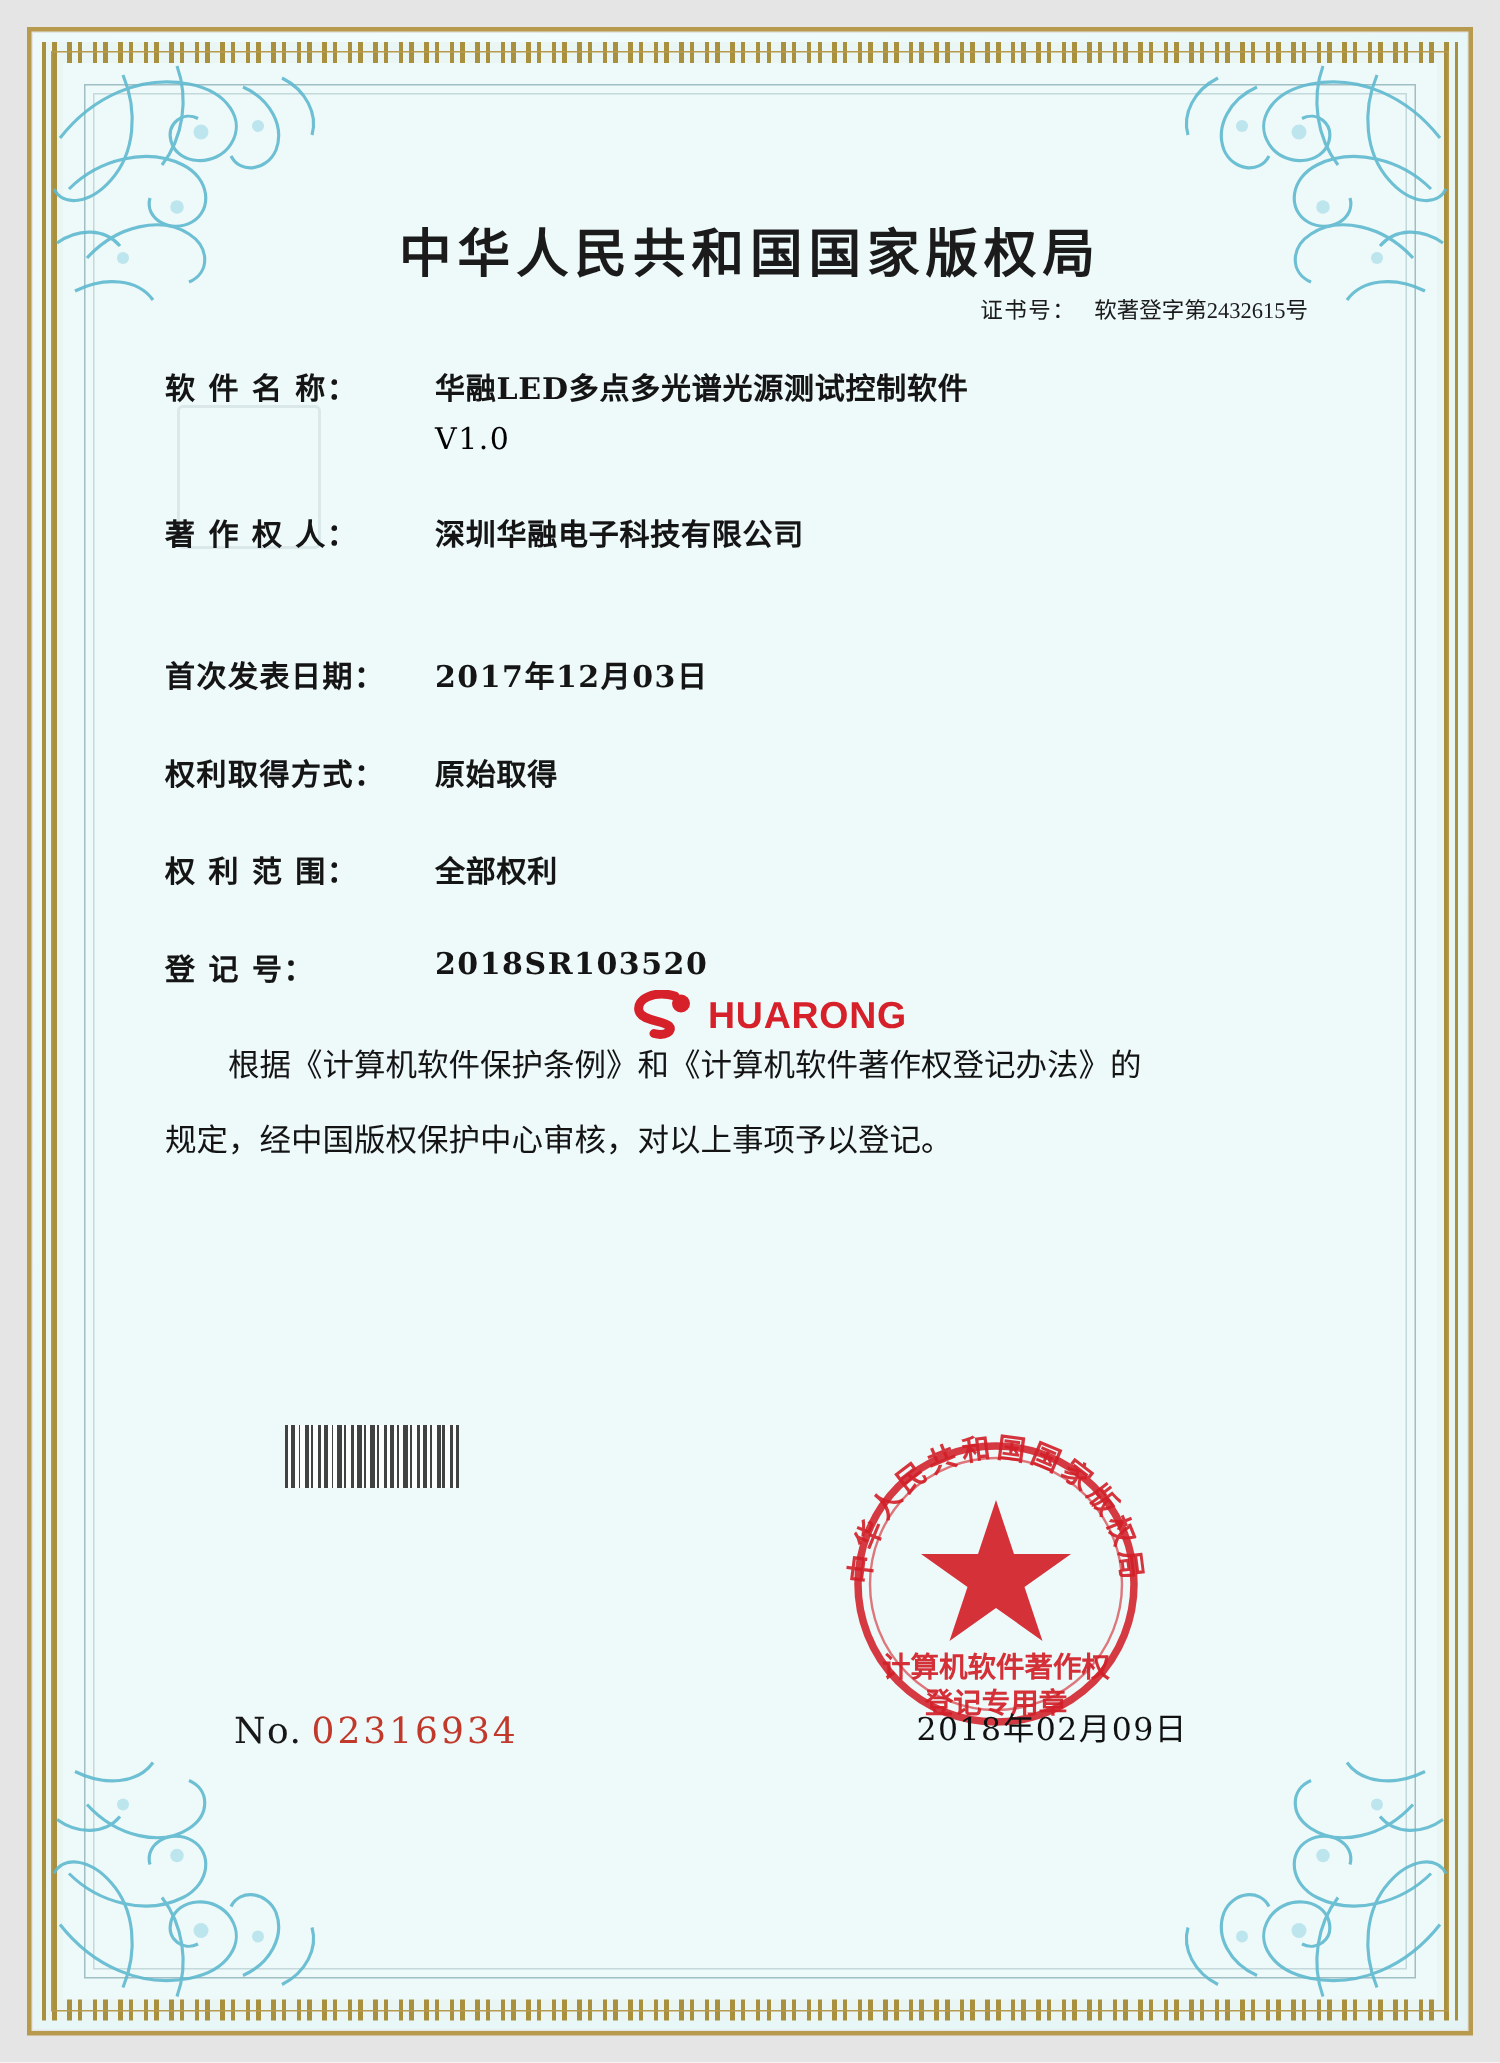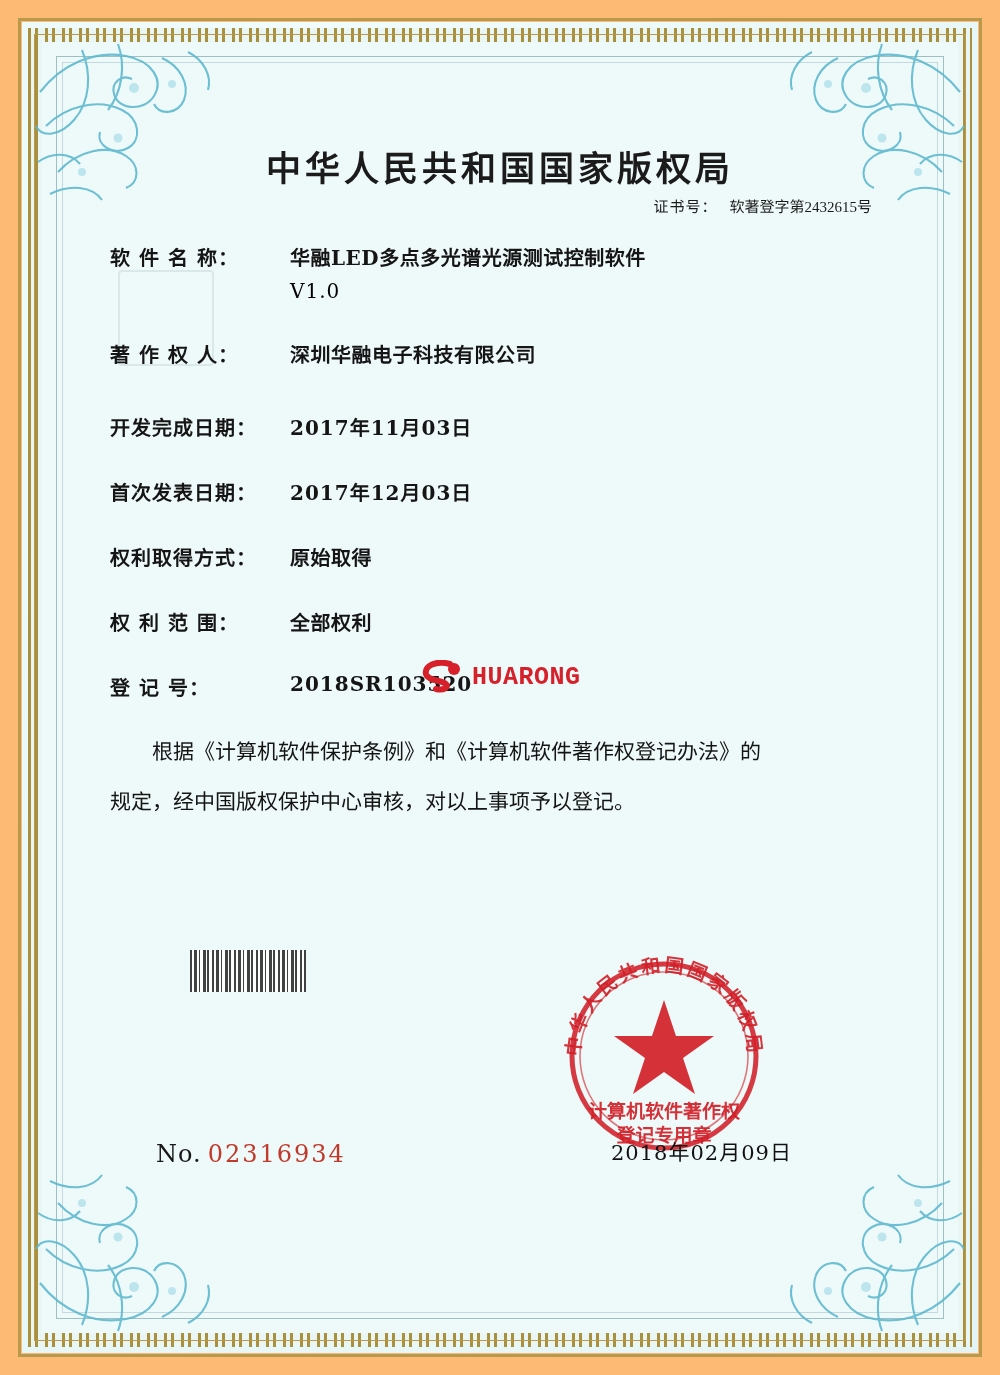--- a/index.html
+++ b/index.html
@@ -13,21 +13,21 @@
     position: relative;
     font-family: "Liberation Serif", serif;
     overflow: hidden;
   }
 
   
   .certificate {
     position: absolute;
     left: 0; top: 0;
     width: 1000px; height: 1375px;
-    background: #fdba74;
+    background: #e5e5e5;
   }
   .paper-bg {
     position: absolute;
     left: 22px; top: 22px;
     width: 956px; height: 1331px;
     background:
       radial-gradient(ellipse at 30% 20%, #f4fdfd 0%, #eaf8f8 55%, #e4f4f4 100%);
   }
 
   
@@ -169,21 +169,21 @@
 
   
   .logo {
     position: absolute;
     left: 420px; top: 660px;
     display: flex;
     align-items: center;
   }
   .logo-mark { margin-right: 8px; }
   .logo-text {
-    font-family: Liberation Mono, monospace;
+    font-family: Liberation Sans, sans-serif;
     font-size: 25px;
     font-weight: bold;
     color: #d6212b;
     letter-spacing: 0.5px;
   }
 
   
   .barcode {
     position: absolute;
     left: 190px; top: 950px;
@@ -340,24 +340,20 @@
 
       <div class="gap-sm"></div>
 
       <div class="field-row">
         <span class="field-label">著 作 权 人：</span>
         <span class="field-value">深圳华融电子科技有限公司</span>
       </div>
 
       <div class="gap-md"></div>
 
-      <div class="field-row">
-        <span class="field-label">开发完成日期：</span>
-        <span class="field-value mono">2017年11月03日</span>
-      </div>
 
       <div class="gap-sm"></div>
 
       <div class="field-row">
         <span class="field-label">首次发表日期：</span>
         <span class="field-value mono">2017年12月03日</span>
       </div>
 
       <div class="gap-sm"></div>
 

